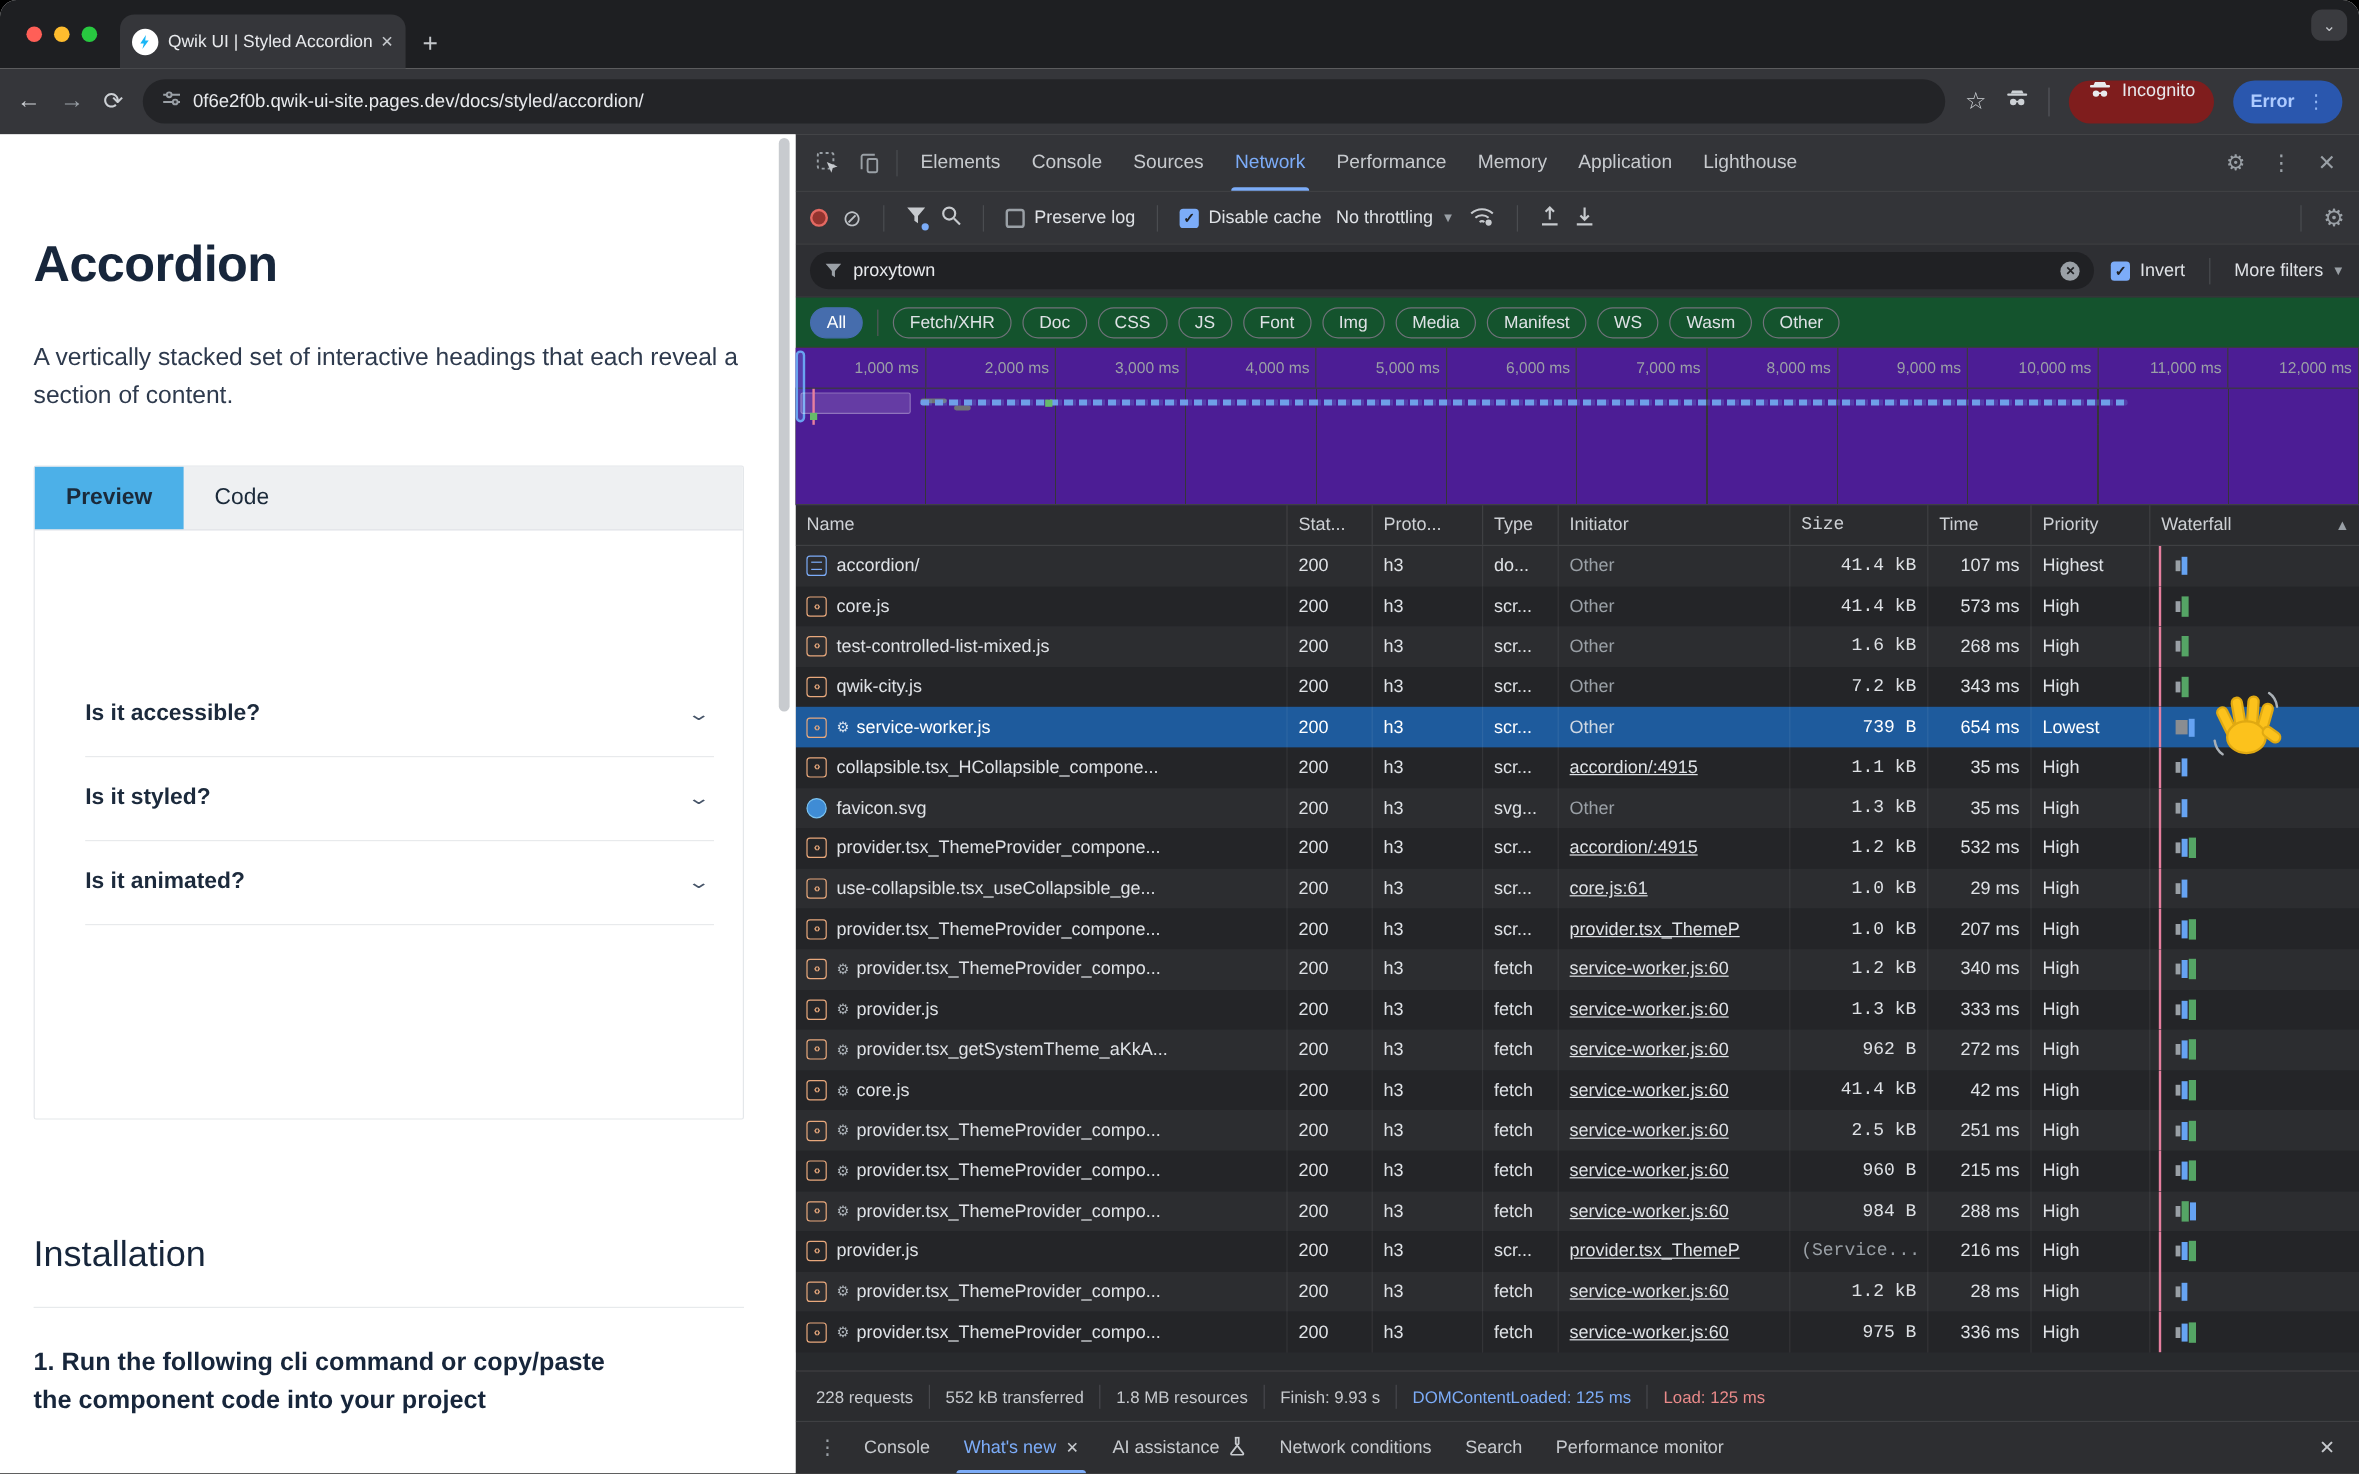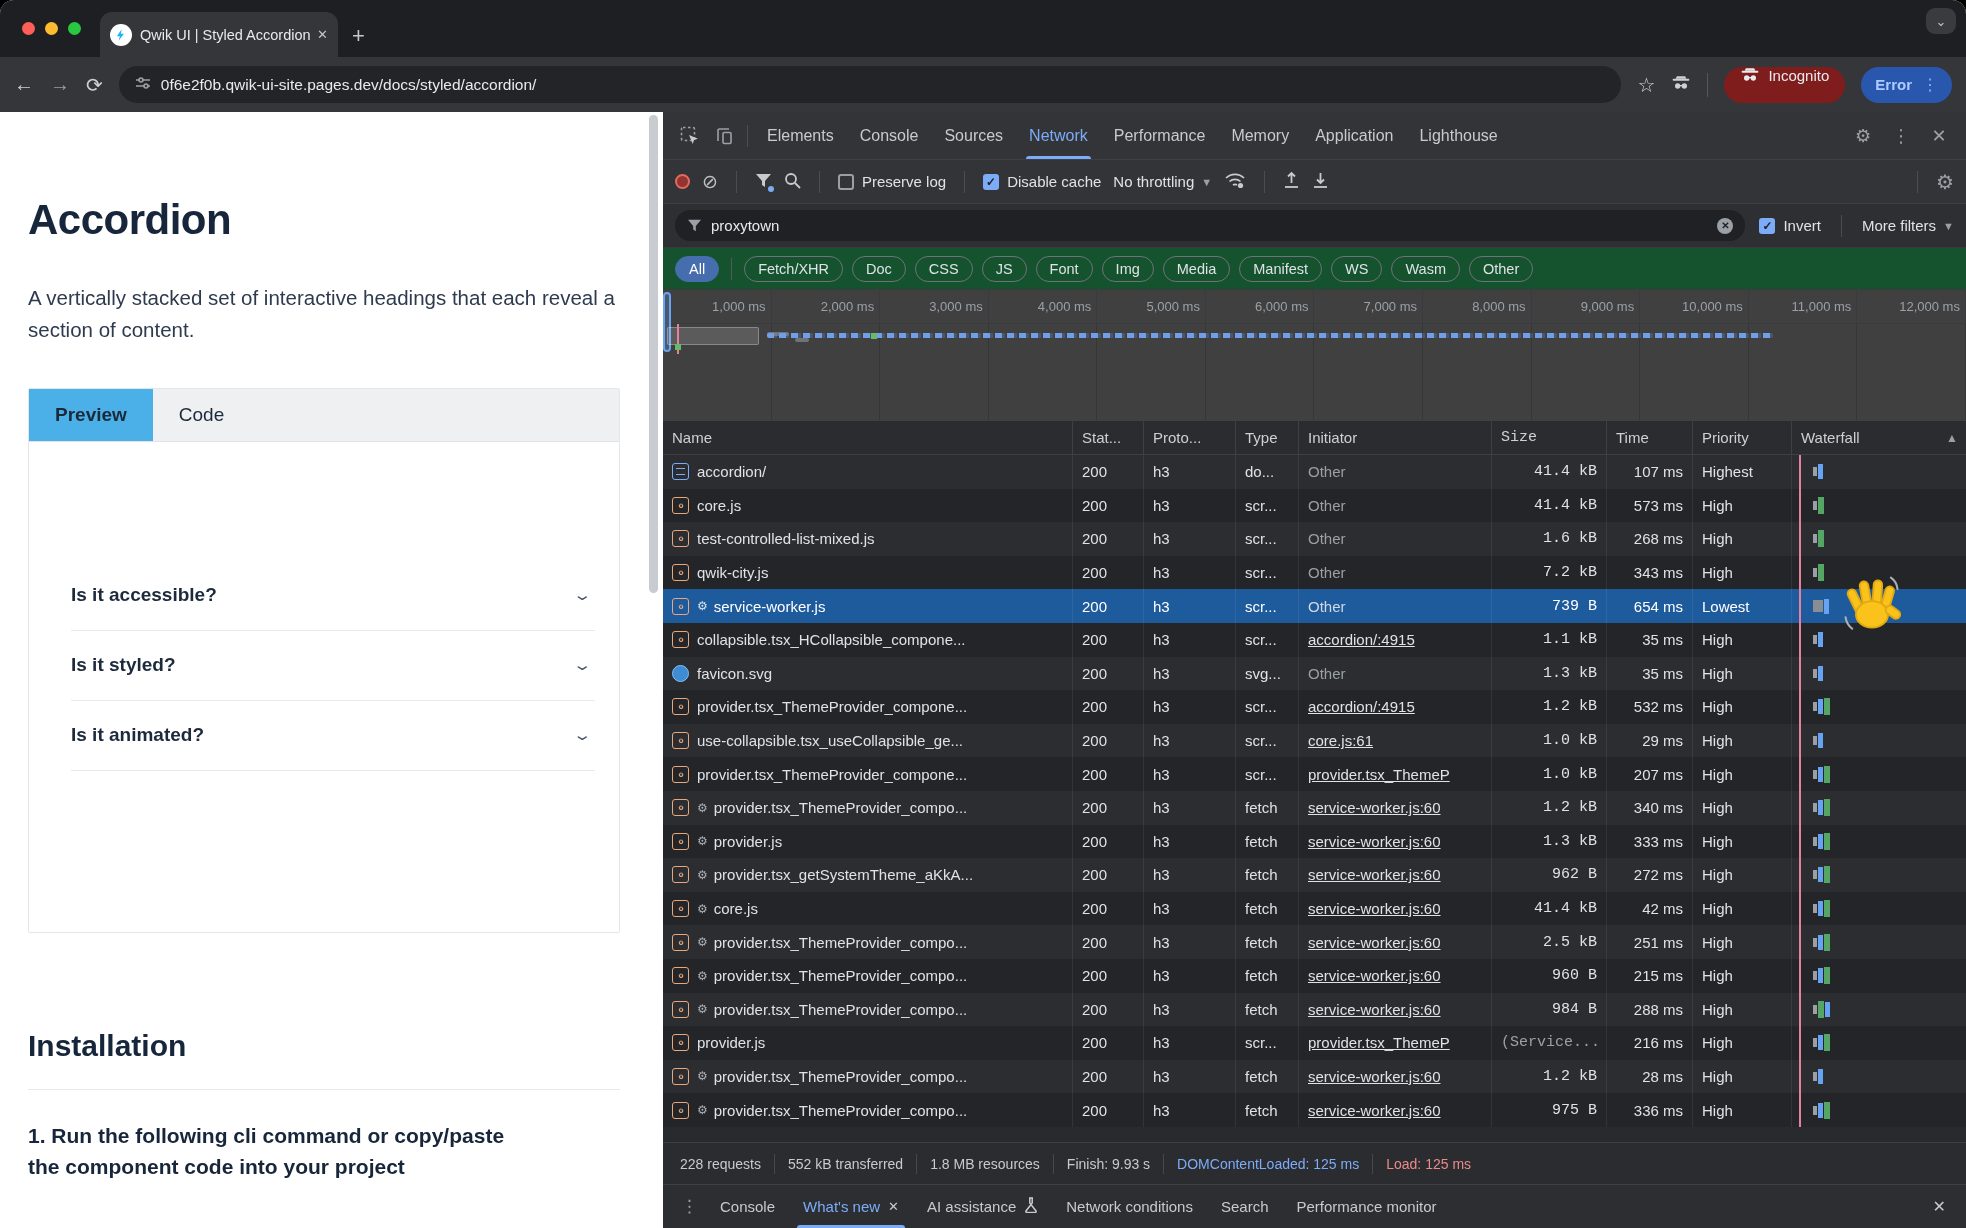--- a/index.html
+++ b/index.html
@@ -35,21 +35,21 @@
   .pg-title{font-size:42px;font-weight:800;color:#17263b;margin:84px 0 0 0;letter-spacing:-0.5px;}
   .pg-desc{font-size:20.5px;color:#2e3a4d;line-height:1.55;margin:38px 0 0 0;width:596px;}
   .demo{width:592px;margin-top:42px;border:1px solid #e4e7ea;border-radius:2px;height:545px;position:relative;background:#fff;}
   .demo-tabs{display:flex;background:#eef0f2;border-bottom:1px solid #e1e4e8;}
   .demo-tab{padding:15px 26px;font-size:19px;color:#1b2a3a;font-weight:500;}
   .demo-tab.active{background:#4cb0e8;font-weight:600;}
   .acc-list{position:absolute;top:172px;left:42px;right:24px;}
   .acc-item{height:70px;display:flex;align-items:center;justify-content:space-between;border-bottom:1px solid #e8eaec;}
   .acc-item .q{font-size:19px;font-weight:600;color:#1c2a3c;}
   .acc-item .chev{color:#475569;font-size:15px;transform:scaleX(1.6);margin-right:6px;}
-  .pg-h2{font-size:30px;font-weight:700;color:#17263b;margin:96px 0 0 0;}
+  .pg-h2{font-size:30px;font-weight:400;color:#17263b;margin:96px 0 0 0;}
   .pg-hr{border:none;border-top:1px solid #e7eaec;width:592px;margin:26px 0 0 0;}
   .pg-step{font-size:21px;font-weight:700;color:#17263b;width:505px;line-height:1.5;margin:30px 0 0 0;}
 
   
   .devtools{width:1303px;flex:none;background:#282a2d;color:#dfe2e6;font-size:15px;display:flex;flex-direction:column;}
   .dt-bar{height:48px;background:#333438;display:flex;align-items:center;padding:0 10px;border-bottom:1px solid #3f4043;flex:none;}
   .dt-icon{width:34px;height:30px;display:flex;align-items:center;justify-content:center;color:#9aa0a6;flex:none;}
   .vsep{width:1px;height:22px;background:#4a4c50;margin:0 6px;flex:none;}
   .dt-tabs{display:flex;align-items:flex-end;height:100%;}
   .dt-tab{padding:0 13px;height:100%;display:flex;align-items:center;color:#c7cace;font-size:16px;position:relative;white-space:nowrap;}
@@ -69,21 +69,21 @@
   .spacer{flex:1;}
 
   .filter-row{height:44px;background:#2e2f33;display:flex;align-items:center;padding:0 12px;gap:14px;border-bottom:1px solid #3a3b3e;flex:none;}
   .filter-input{flex:1;height:31px;background:#202124;border-radius:16px;display:flex;align-items:center;padding:0 12px;gap:9px;color:#e8eaed;}
   .filter-input .clr{margin-left:auto;width:16px;height:16px;border-radius:50%;background:#9aa0a6;color:#202124;font-size:10px;display:flex;align-items:center;justify-content:center;font-weight:700;}
   .chips-row{height:42px;background:#14532d;display:flex;align-items:center;padding:0 12px;gap:9px;border-bottom:1px solid #3a3b3e;flex:none;}
   .chip{border:1px solid #70727a;border-radius:15px;padding:4px 13px;font-size:14.5px;color:#dfe2e6;white-space:nowrap;}
   .chip.sel{background:#466dad;border-color:#466dad;color:#fff;}
   .chip-div{width:1px;height:22px;background:#55575b;margin:0 3px;}
 
-  .timeline{flex:none;border-bottom:1px solid #3f4043;background:#404040;position:relative;}
+  .timeline{flex:none;border-bottom:1px solid #3f4043;background:#4c1d95;position:relative;}
   .ruler{display:flex;height:34px;border-bottom:1px solid #3a3b3e;}
   .tickcell{width:108.58px;flex:none;display:flex;align-items:center;justify-content:flex-end;padding-right:5px;color:#9aa0a6;font-size:13px;border-right:1px solid #3a3b3e;overflow:hidden;white-space:nowrap;}
   .lane{height:30px;position:relative;background:repeating-linear-gradient(90deg,transparent 0 107.58px,#353638 107.58px 108.58px);}
   .film{height:66px;position:relative;background:repeating-linear-gradient(90deg,transparent 0 107.58px,#353638 107.58px 108.58px);}
   .sel-box{position:absolute;left:4px;top:3px;width:92px;height:18px;background:rgba(255,255,255,0.14);border:1px solid rgba(255,255,255,0.28);border-radius:2px;}
   .mini-grey{position:absolute;top:8px;height:4px;background:#6f7276;border-radius:2px;}
   .dash-line{position:absolute;top:9px;left:104px;width:1006px;height:5px;background:repeating-linear-gradient(90deg,#6f9fe8 0 7px,rgba(111,159,232,0.25) 7px 10px,transparent 10px 12px);border-radius:2px;}
   .pink-line{position:absolute;top:0;bottom:0;width:2px;background:#e77f9f;}
   .green-dot{position:absolute;width:6px;height:6px;background:#66bb6a;}
   .range-handle{position:absolute;left:0;top:-32px;width:8px;height:60px;border:2px solid #6aa3f0;border-radius:7px;background:rgba(106,163,240,0.25);}

